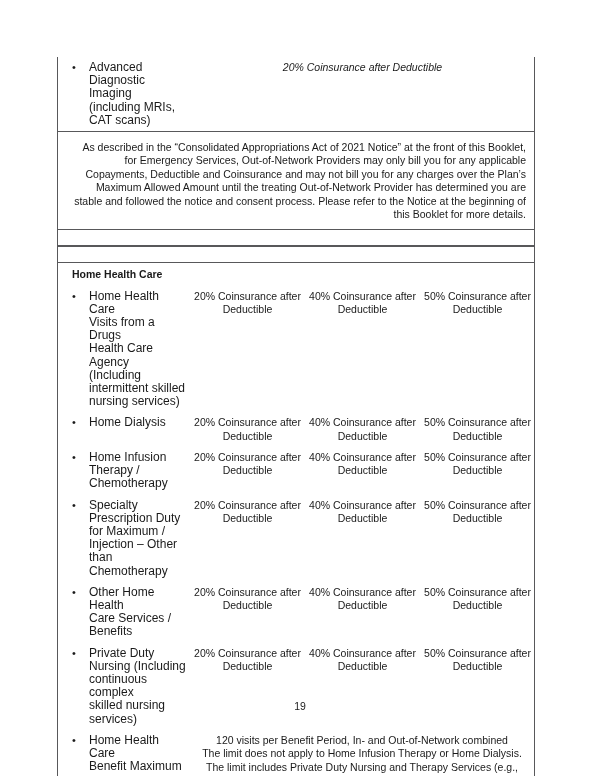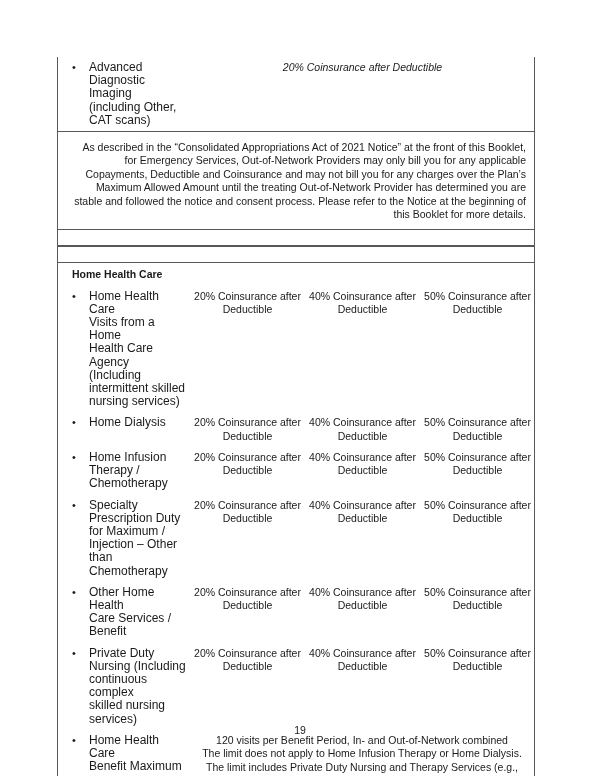--- a/index.html
+++ b/index.html
@@ -139,41 +139,41 @@
     box-sizing: border-box;
     padding: 4px 10px 1px 10px;
     text-align: center;
     font-size: 10.5px;
     line-height: 13.4px;
   }
 
   .page-number {
     position: absolute;
     left: 0;
-    top: 724px;
+    top: 700px;
     width: 600px;
     text-align: center;
     font-size: 10.5px;
     color: #1a1a1a;
   }
 </style>
 </head>
 <body>
 
 <div class="page">
 
   <div class="benefit-table">
 
     <div class="trow rule-bottom">
       <div class="c-label">
         <div class="bullet-item">
           <span class="dot">•</span>
           <div class="txt">Advanced</div>
           <div class="txt">Diagnostic Imaging</div>
-          <div class="txt">(including Other,</div>
+          <div class="txt">(including MRIs,</div>
           <div class="txt">CAT scans)</div>
         </div>
       </div>
       <div class="c-tier wide3">
         <div class="tier-txt">20% Coinsurance after Deductible</div>
       </div>
     </div>
 
     <div class="trow rule-bottom">
       <div class="notice-row">As described in the “Consolidated Appropriations Act of 2021 Notice” at the front of this Booklet, for Emergency Services, Out-of-Network Providers may only bill you for any applicable Copayments, Deductible and Coinsurance and may not bill you for any charges over the Plan’s Maximum Allowed Amount until the treating Out-of-Network Provider has determined you are stable and followed the notice and consent process.  Please refer to the Notice at the beginning of this Booklet for more details.</div>
@@ -192,21 +192,21 @@
 
     <div class="trow">
       <div class="section-head">Home Health Care</div>
     </div>
 
     <div class="trow">
       <div class="c-label">
         <div class="bullet-item">
           <span class="dot">•</span>
           <div class="txt">Home Health Care</div>
-          <div class="txt">Visits from a Home</div>
+          <div class="txt">Visits from a Drugs</div>
           <div class="txt">Health Care Agency</div>
           <div class="txt">(Including</div>
           <div class="txt">intermittent skilled</div>
           <div class="txt">nursing services)</div>
         </div>
       </div>
       <div class="c-tier">
         <div class="tier-txt">20% Coinsurance after</div>
         <div class="tier-txt">Deductible</div>
       </div>
@@ -288,21 +288,21 @@
         <div class="tier-txt">Deductible</div>
       </div>
     </div>
 
     <div class="trow">
       <div class="c-label">
         <div class="bullet-item">
           <span class="dot">•</span>
           <div class="txt">Other Home Health</div>
           <div class="txt">Care Services /</div>
-          <div class="txt">Benefit</div>
+          <div class="txt">Benefits</div>
         </div>
       </div>
       <div class="c-tier">
         <div class="tier-txt">20% Coinsurance after</div>
         <div class="tier-txt">Deductible</div>
       </div>
       <div class="c-tier">
         <div class="tier-txt">40% Coinsurance after</div>
         <div class="tier-txt">Deductible</div>
       </div>

